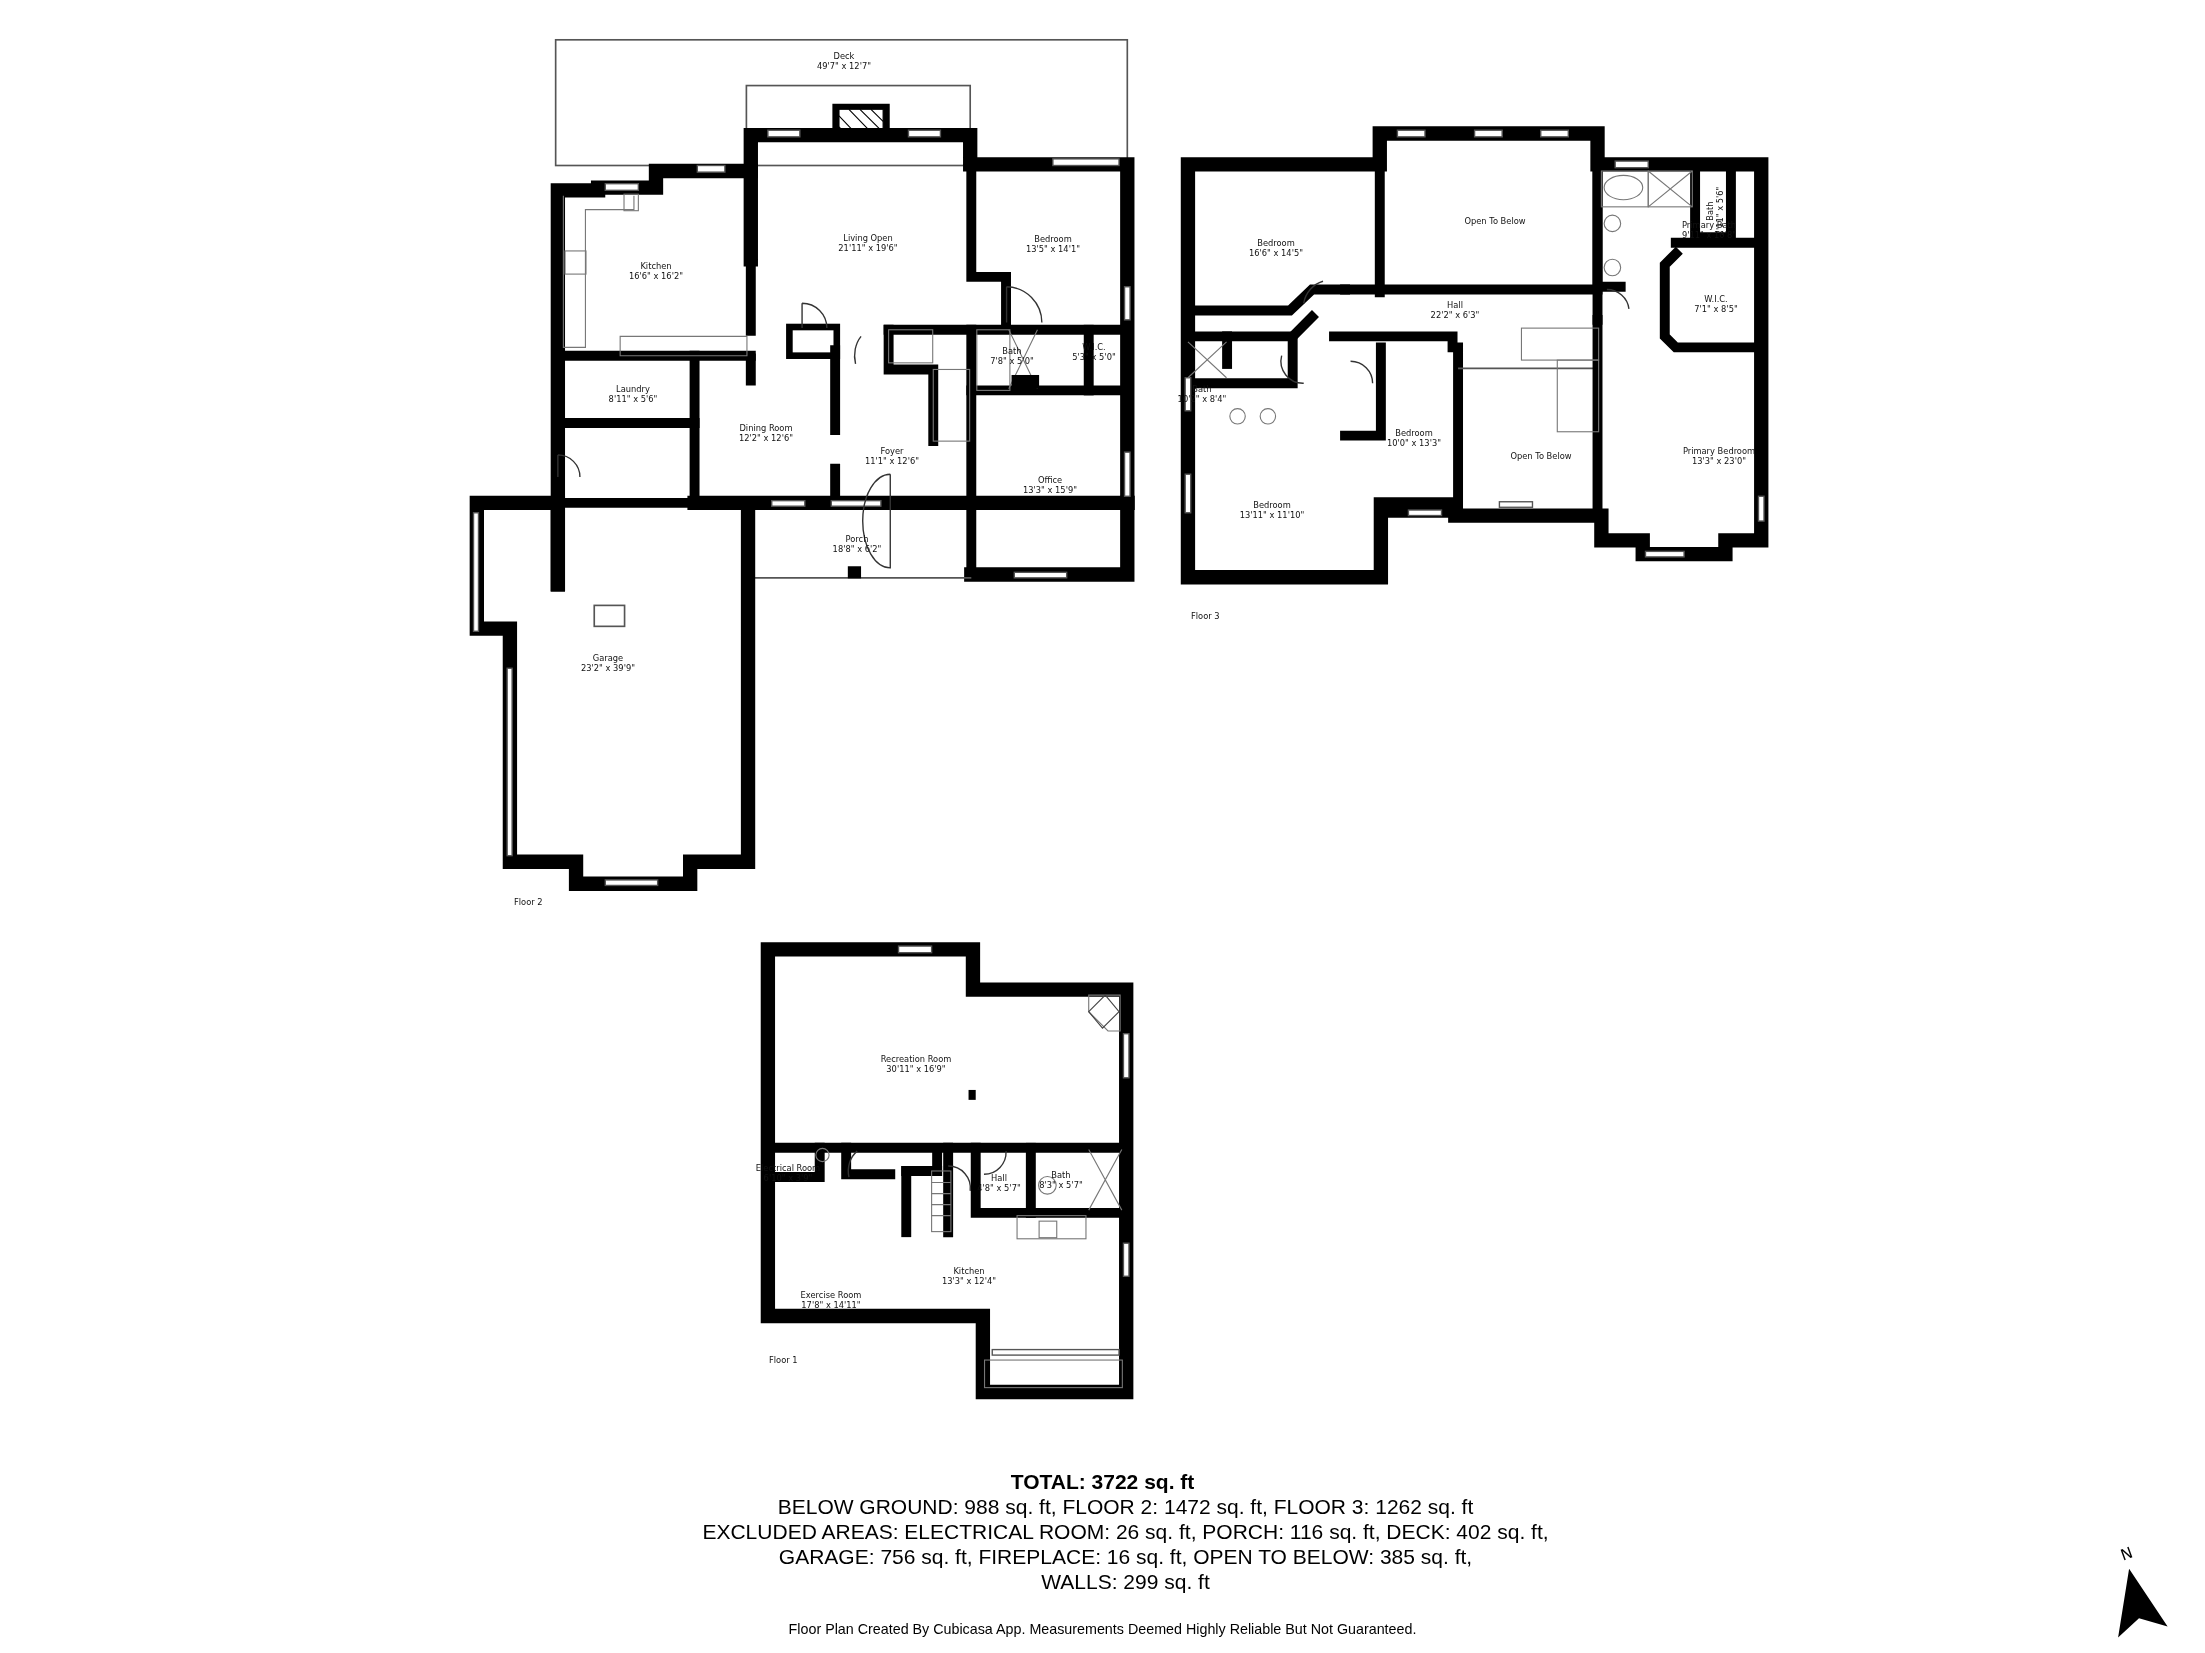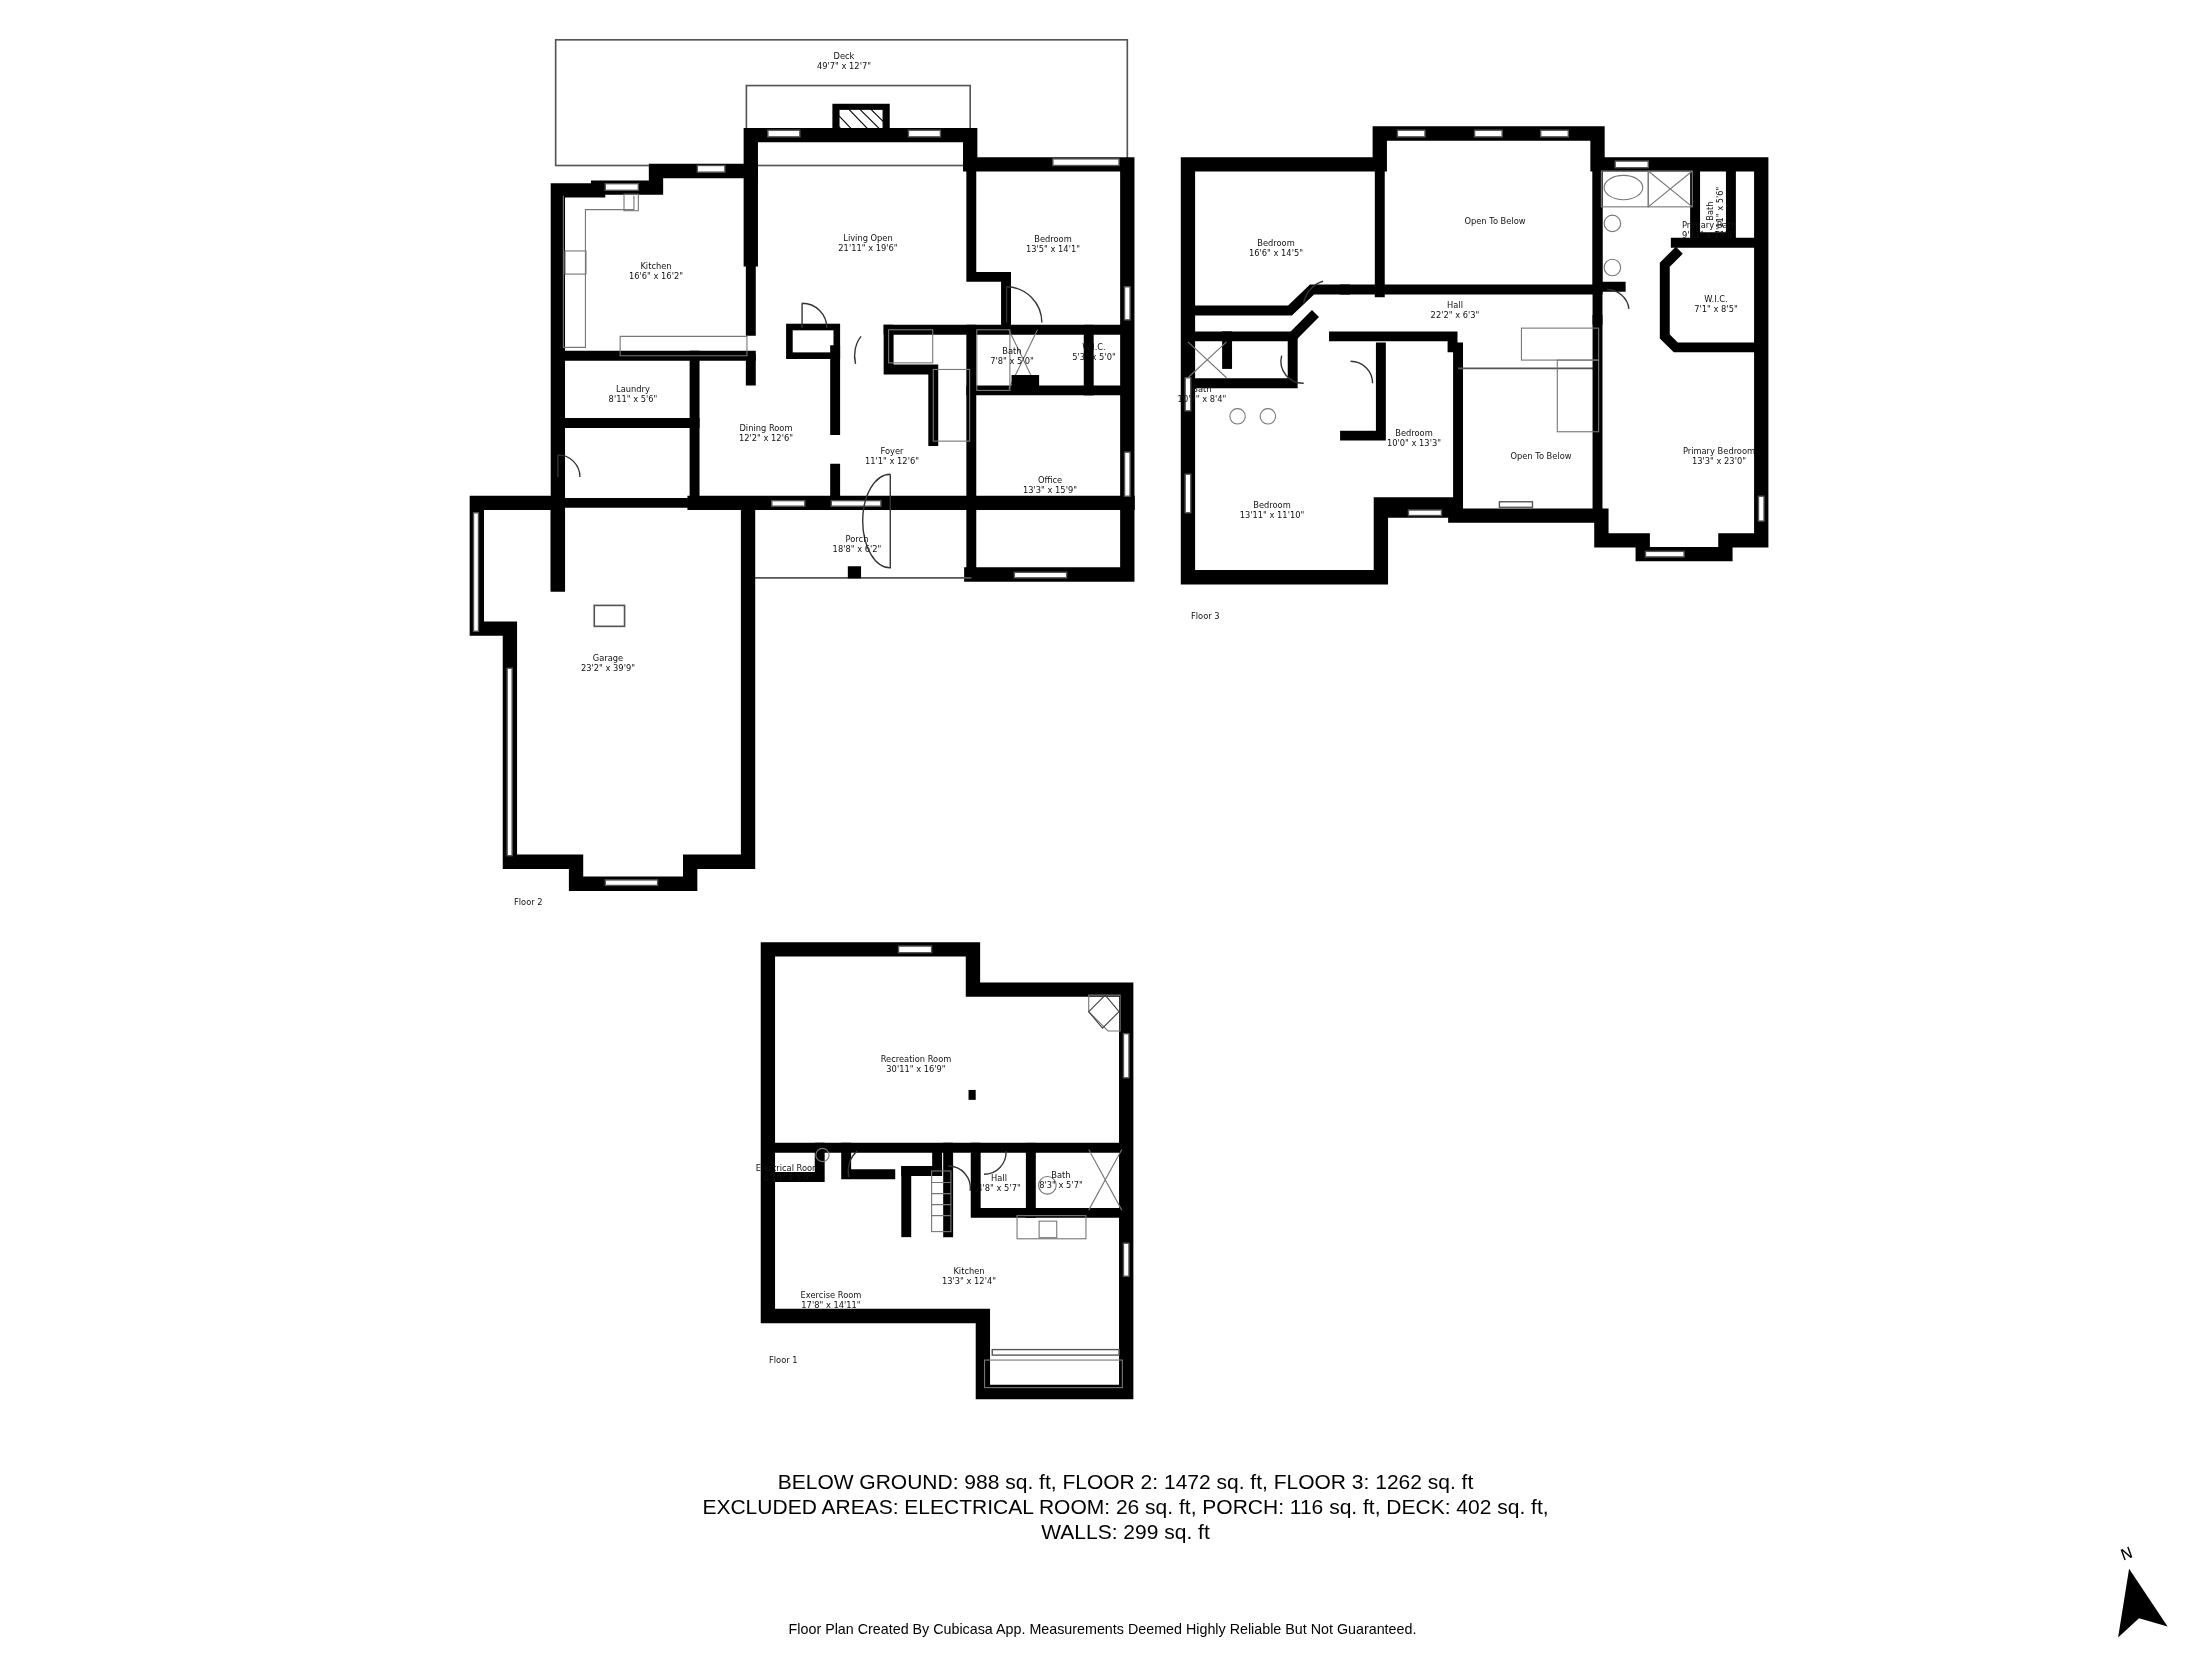--- a/index.html
+++ b/index.html
@@ -314,22 +314,24 @@
   <span class="n">Exercise Room</span>
   <span class="d">17'8" x 14'11"</span>
 </div>
 <div class="room-label" style="left:969px; top:1276px;">
   <span class="n">Kitchen</span>
   <span class="d">13'3" x 12'4"</span>
 </div>
 <div class="floor-label" style="left:769px; top:1355px;">Floor 1</div>
 
 <div class="summary">
+  <div class="total">TOTAL: 3722 sq. ft</div>
   <div class="line">BELOW GROUND: 988 sq. ft, FLOOR 2: 1472 sq. ft, FLOOR 3: 1262 sq. ft</div>
   <div class="line">EXCLUDED AREAS: ELECTRICAL ROOM: 26 sq. ft, PORCH: 116 sq. ft, DECK: 402 sq. ft,</div>
+  <div class="line">GARAGE: 756 sq. ft, FIREPLACE: 16 sq. ft, OPEN TO BELOW: 385 sq. ft,</div>
   <div class="line">WALLS: 299 sq. ft</div>
 </div>
 <div class="credit">Floor Plan Created By Cubicasa App. Measurements Deemed Highly Reliable But Not Guaranteed.</div>
 
 <div class="north">
   <span class="n-letter">N</span>
   <svg width="66" height="110" viewBox="0 0 120 200" style="position:absolute;left:0;top:0;">
     <path d="M22 45 L92 150 L40 135 L2 170 Z" fill="#000"></path>
   </svg>
 </div>

